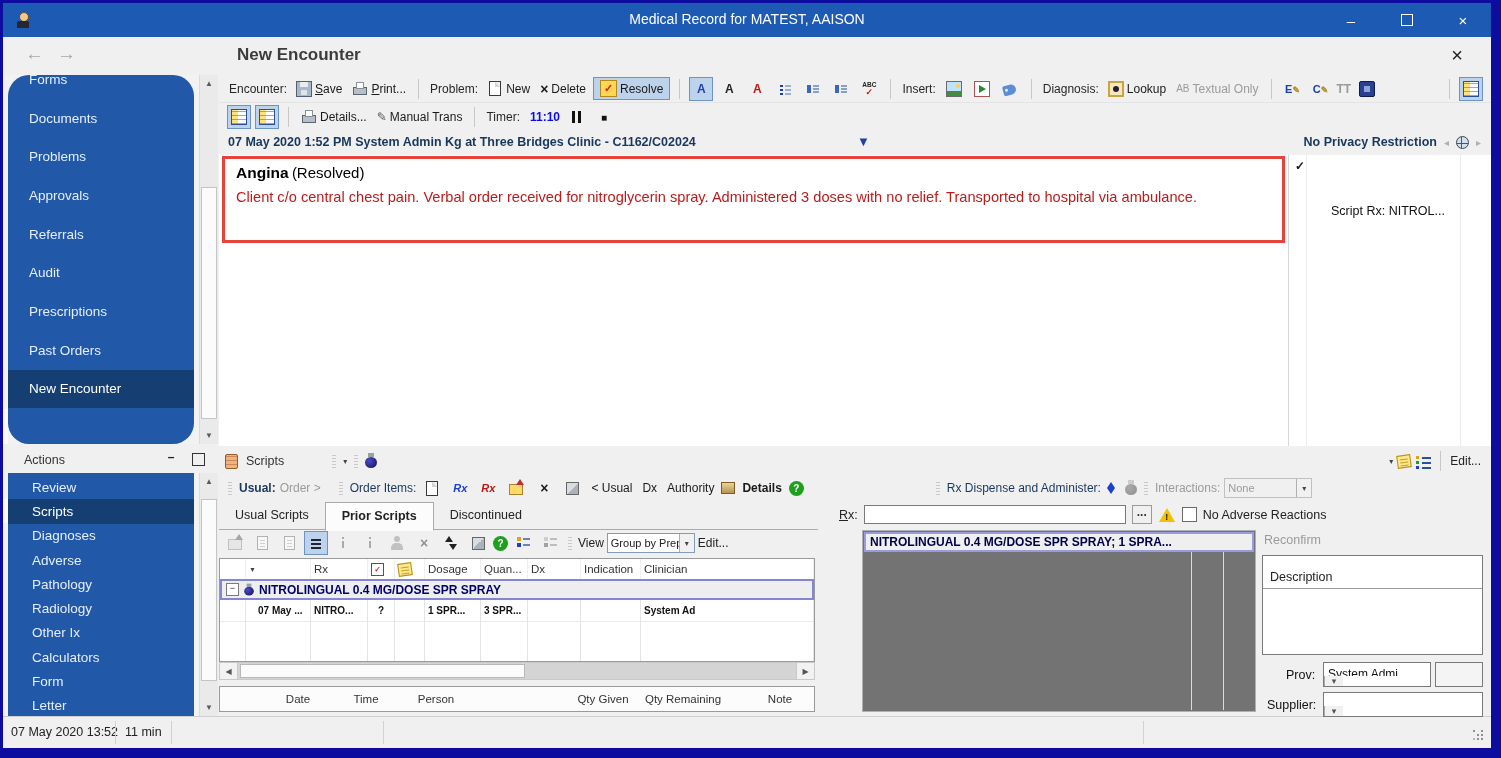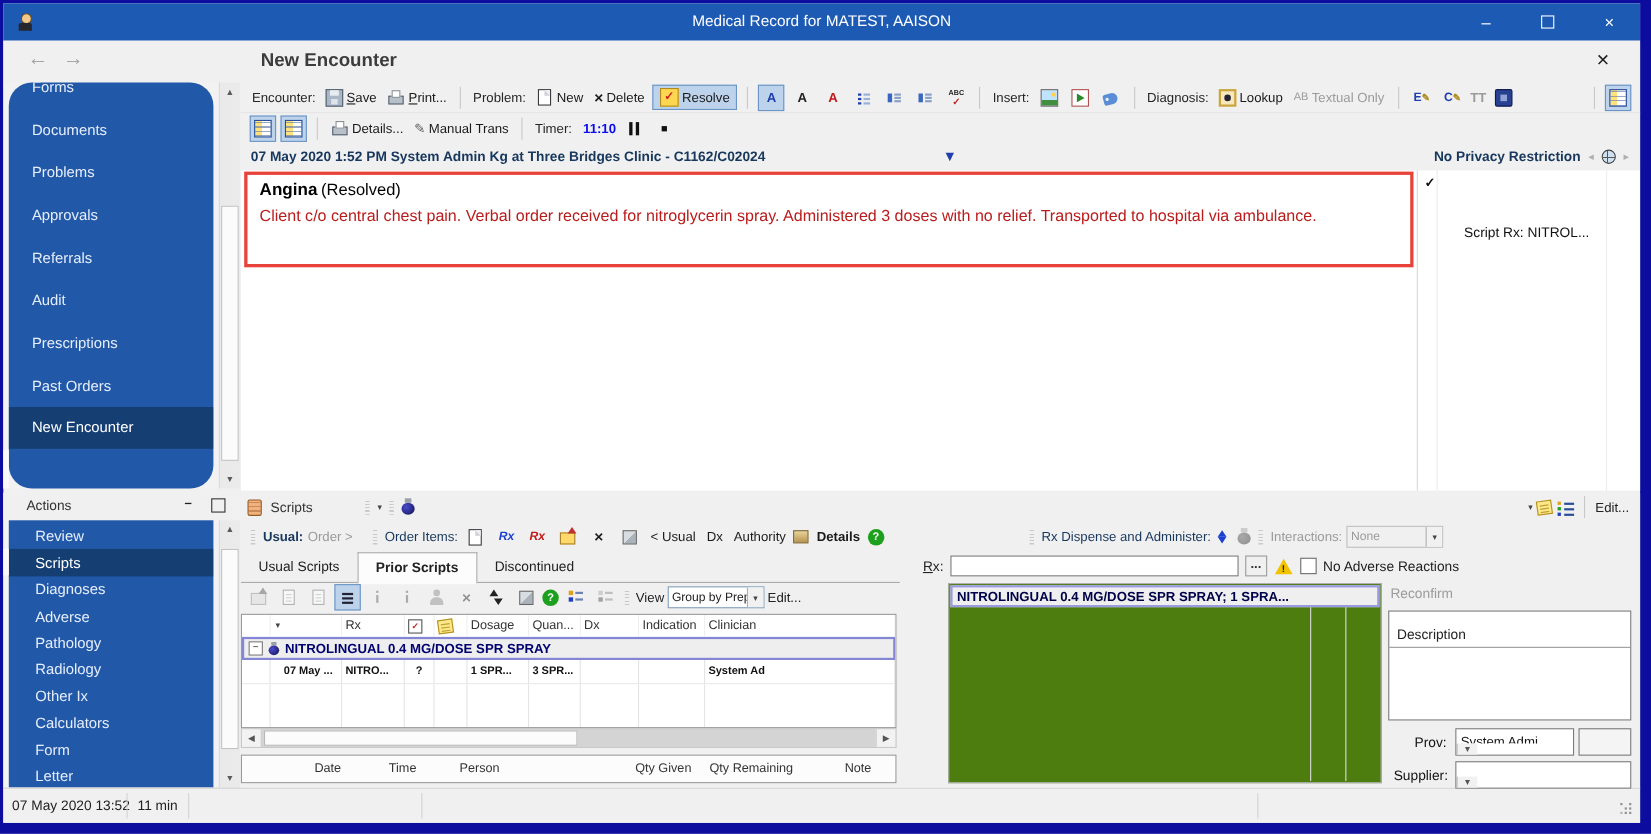--- a/index.html
+++ b/index.html
@@ -140,21 +140,21 @@
   #hscroll{position:absolute;left:0;top:214px;width:596px;height:18px;display:flex;border:1px solid #c9c9c9;box-sizing:border-box;background:#d4d4d4;}
   .hbtn{width:17px;height:100%;background:#f2f2f2;color:#555;font-size:8px;display:flex;align-items:center;justify-content:center;flex:none;}
   #htrack{position:relative;flex:1;}
   #hthumb{position:absolute;left:2px;top:1px;bottom:1px;width:283px;background:#fbfbfb;border:1px solid #b8b8b8;}
 
   
   #bheader{position:absolute;left:0;top:238px;width:596px;height:26px;background:#fcfcfc;border:1px solid #9a9a9a;box-sizing:border-box;}
   #bheader span{position:absolute;top:6px;transform:translateX(-50%);font-size:11.5px;color:#333;white-space:nowrap;}
 
   
-  #rxlist{position:absolute;left:643px;top:82px;width:394px;height:182px;background:#4d7c0f;border:1px solid #b0b0b0;box-sizing:border-box;}
+  #rxlist{position:absolute;left:643px;top:82px;width:394px;height:182px;background:#737373;border:1px solid #b0b0b0;box-sizing:border-box;}
   #selrow{position:absolute;left:1px;top:1px;right:1px;height:20px;border:2px solid #9a9ae0;background:#efefef;box-sizing:border-box;
           font-size:12px;font-weight:700;color:#00004a;line-height:16px;padding-left:4px;white-space:nowrap;overflow:hidden;}
   #rxlist .vline{position:absolute;top:21px;bottom:1px;width:1px;background:#dcdcdc;}
 
   
   #reconfirm{position:absolute;left:1045px;top:85px;font-size:12.5px;color:#9b9b9b;}
   #descbox{position:absolute;left:1043px;top:107px;width:221px;height:100px;background:#fff;border:1px solid #7a7a7a;box-sizing:border-box;}
   #descbox .dhead{padding:4px 7px;font-size:12.5px;color:#222;border-bottom:1px solid #9a9a9a;margin-top:10px;}
   .fieldlbl{position:absolute;font-size:12.5px;color:#111;}
   #provdd{position:absolute;left:1104px;top:214px;width:108px;height:25px;}

